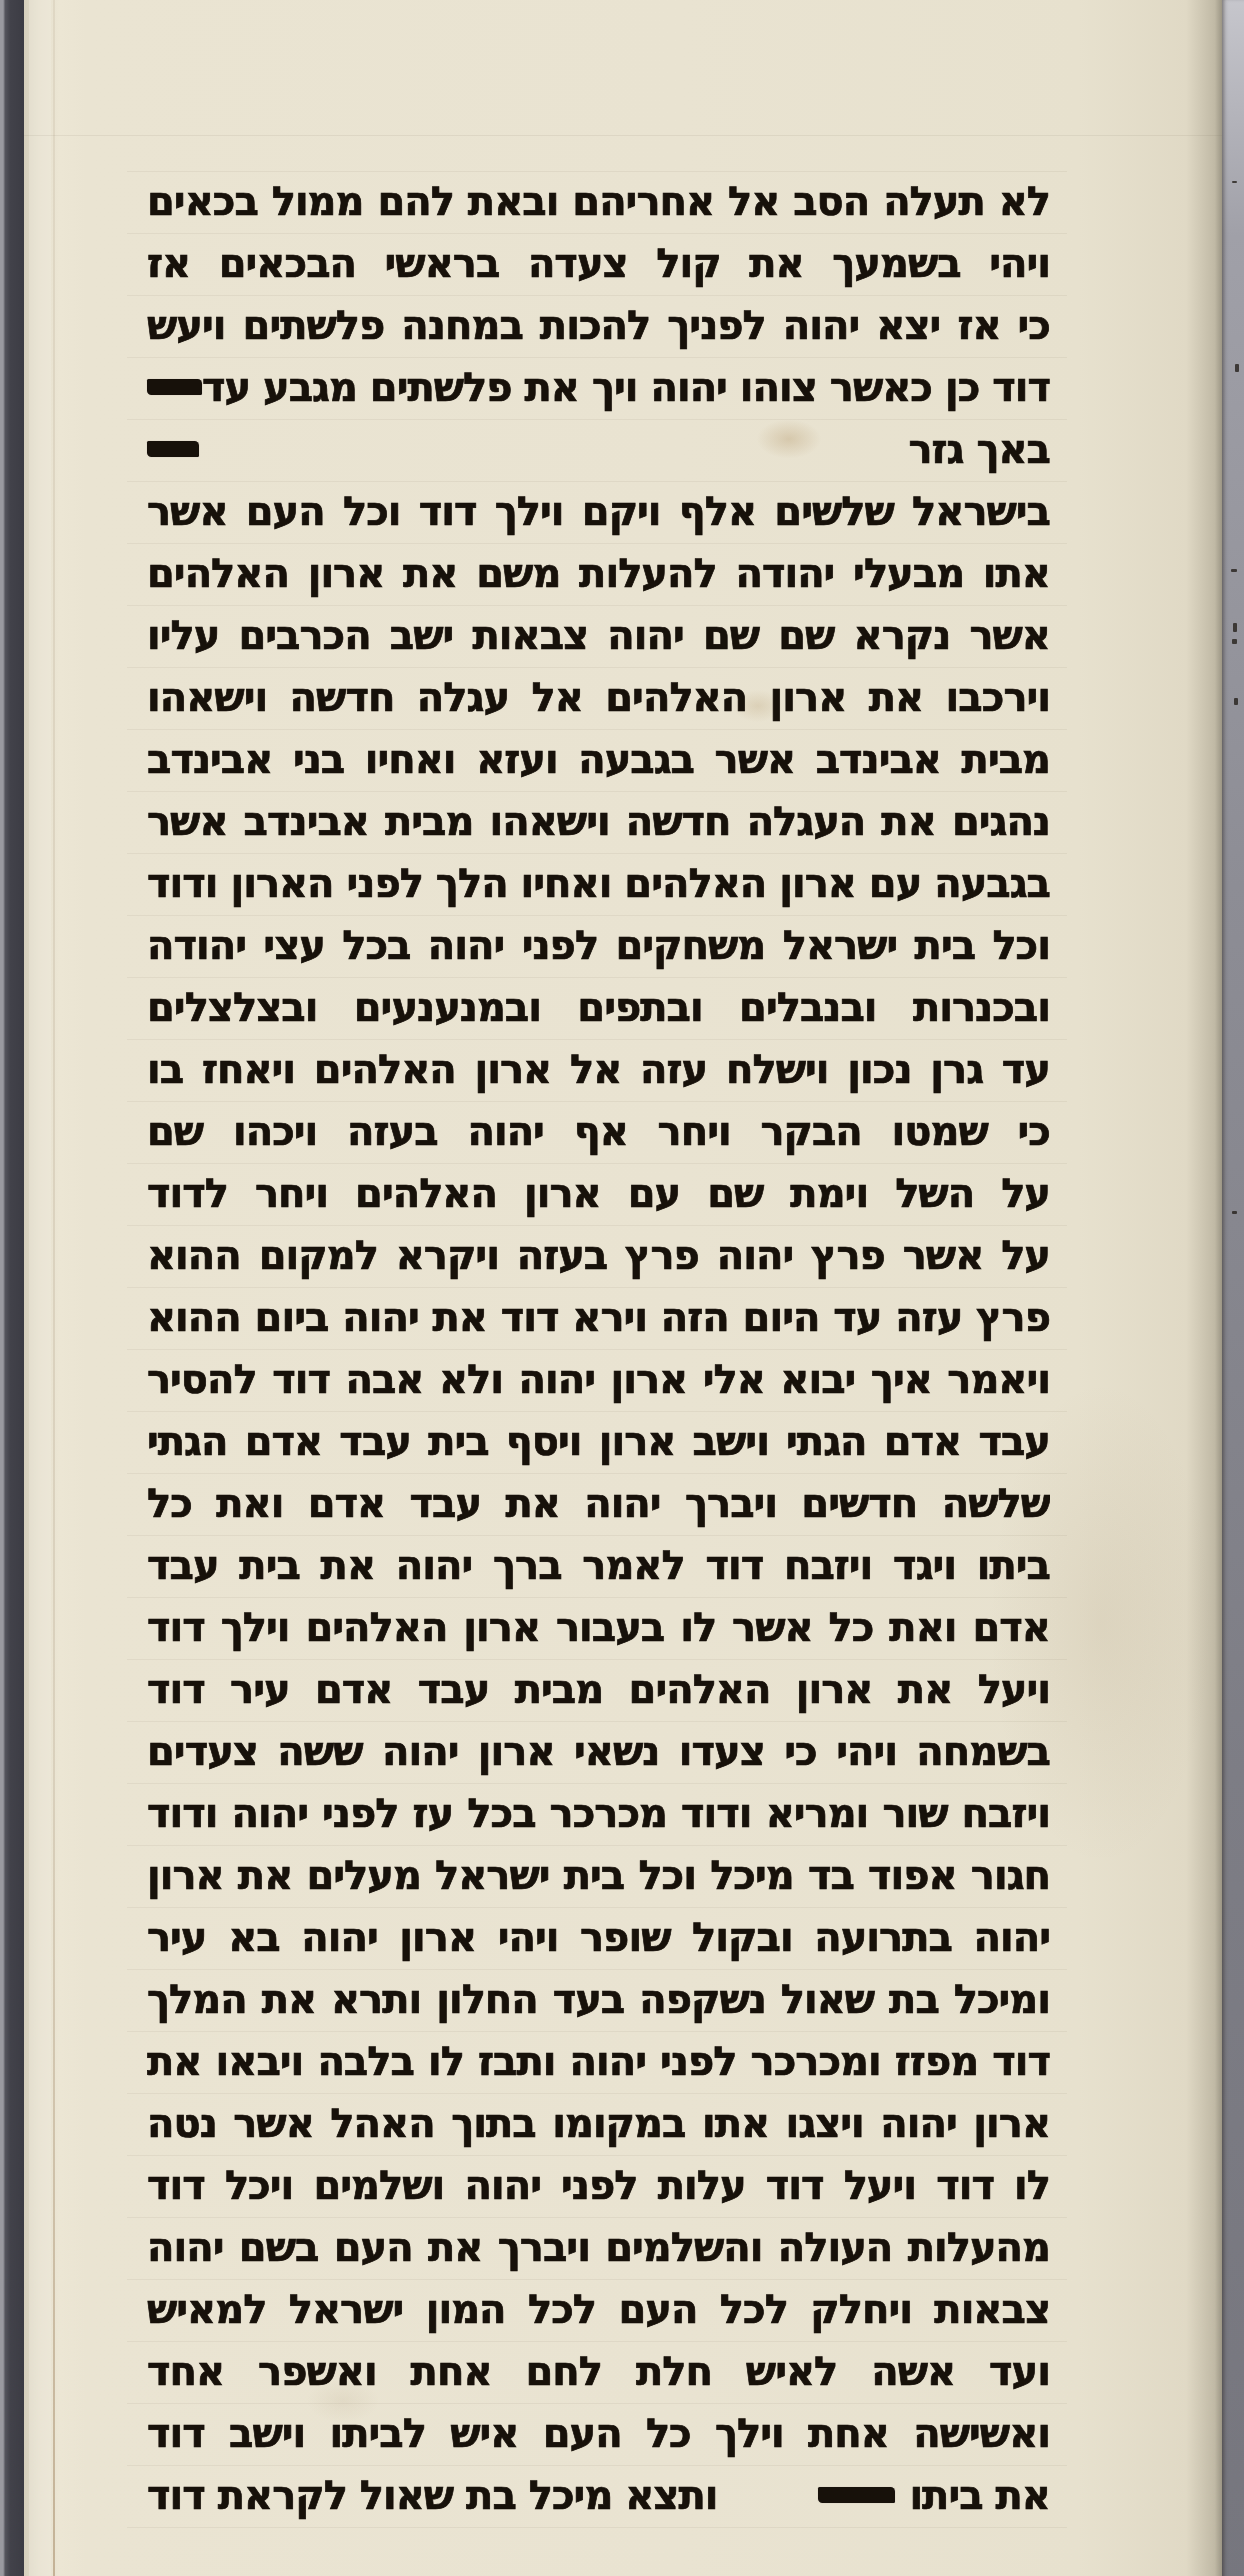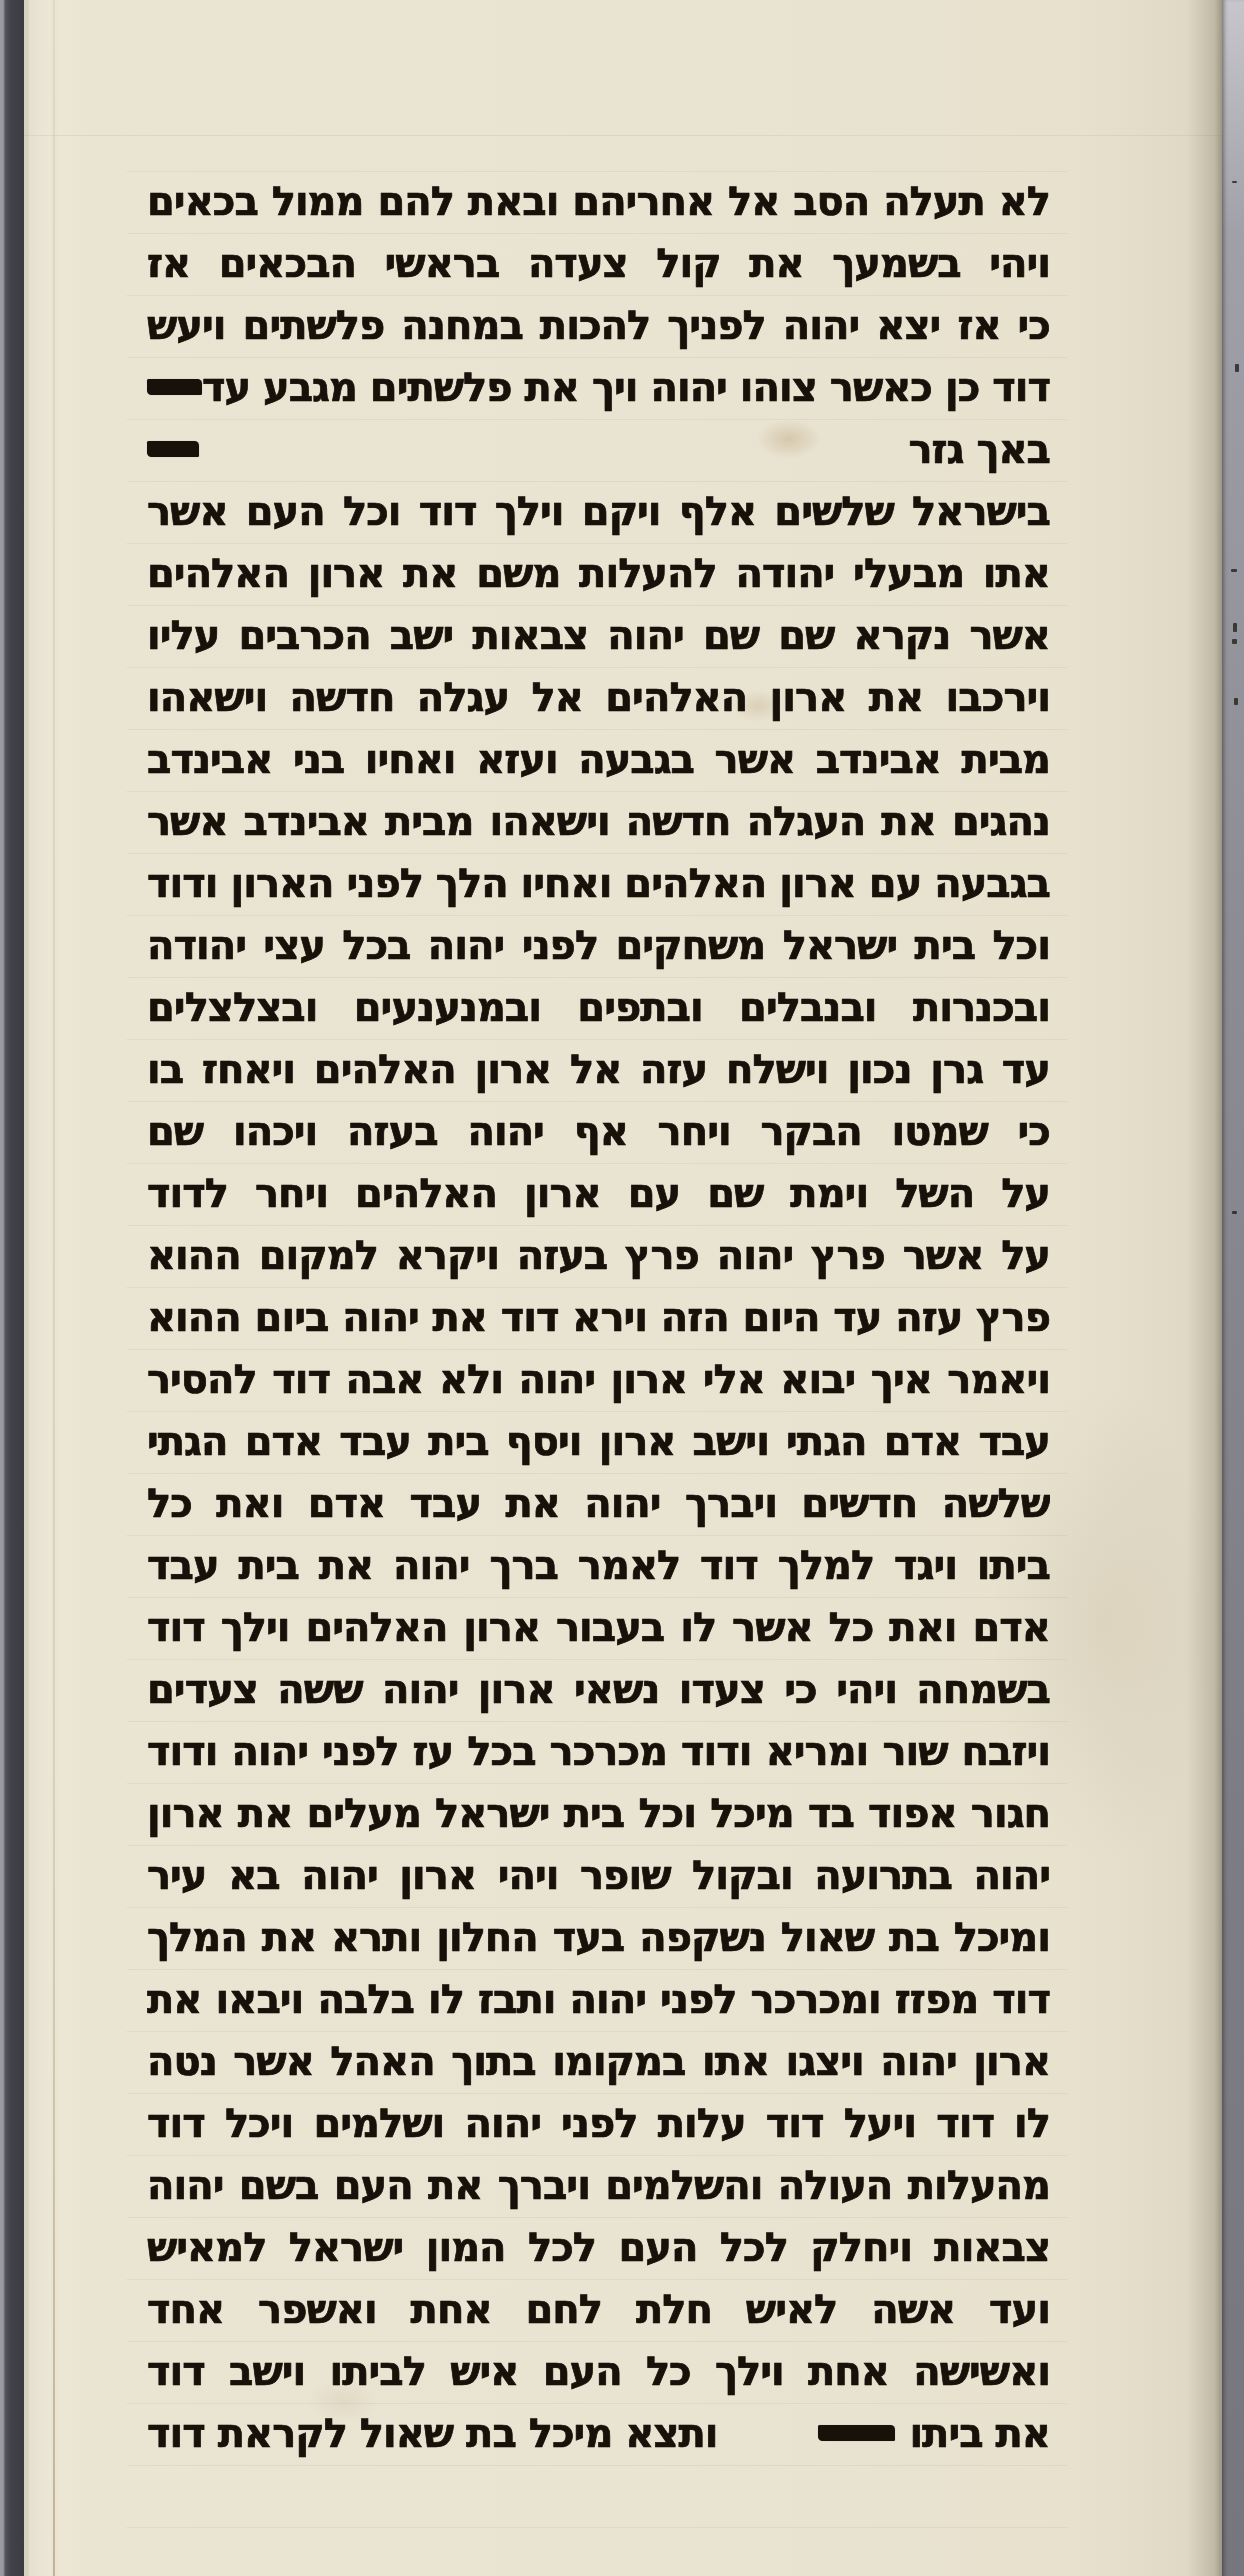--- a/index.html
+++ b/index.html
@@ -122,24 +122,27 @@
         <div class="line">
           <span class="seg grow">ויאמר איך יבוא אלי ארון יהוה ולא אבה דוד להסיר</span>
         </div>
         <div class="line">
           <span class="seg grow">עבד אדם הגתי וישב ארון ויסף בית עבד אדם הגתי</span>
         </div>
         <div class="line">
           <span class="seg grow">שלשה חדשים ויברך יהוה את עבד אדם ואת כל</span>
         </div>
         <div class="line">
-          <span class="seg grow">ביתו ויגד למלך דוד לאמר ברך יהוה את בית עבד</span>
+          <span class="seg grow">ביתו ויגד ויזבח דוד לאמר ברך יהוה את בית עבד</span>
         </div>
         <div class="line">
           <span class="seg grow">אדם ואת כל אשר לו בעבור ארון האלהים וילך דוד</span>
+        </div>
+        <div class="line">
+          <span class="seg grow">ויעל את ארון האלהים מבית עבד אדם עיר דוד</span>
         </div>
         <div class="line">
           <span class="seg grow">בשמחה ויהי כי צעדו נשאי ארון יהוה ששה צעדים</span>
         </div>
         <div class="line">
           <span class="seg grow">ויזבח שור ומריא ודוד מכרכר בכל עז לפני יהוה ודוד</span>
         </div>
         <div class="line">
           <span class="seg grow">חגור אפוד בד מיכל וכל בית ישראל מעלים את ארון</span>
         </div>

